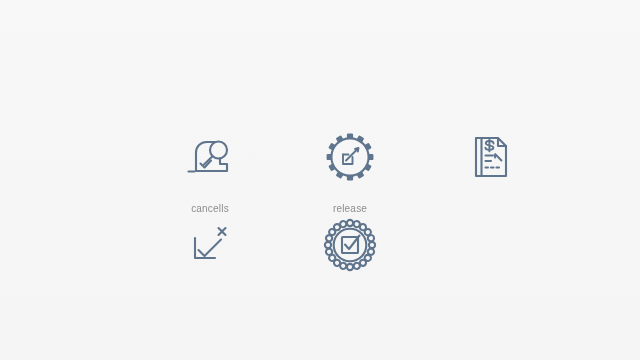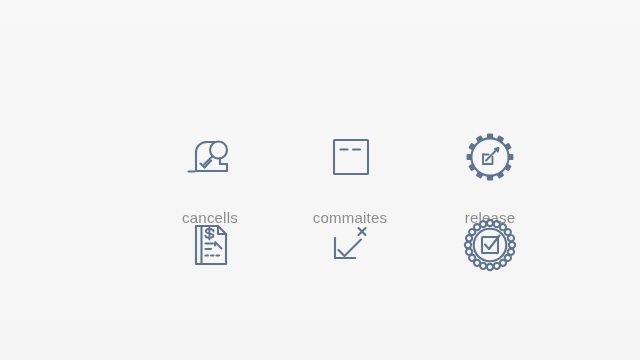--- a/index.html
+++ b/index.html
@@ -69,22 +69,22 @@
     stroke-width: 1.9;
     stroke-linecap: round;
     stroke-linejoin: round;
   }
   .glyph svg .st-fill {
     fill: #5f748d;
     stroke: none;
   }
 
   .caption {
-    margin-top: 25px;
-    font-size: 15px;
+    margin-top: 16px;
+    font-size: 10px;
     line-height: 14px;
     color: #8d8d8d;
     letter-spacing: 0.2px;
     white-space: nowrap;
     font-family: "Liberation Sans", sans-serif;
   }
 
   .caption.empty {
     visibility: hidden;
   }
@@ -110,30 +110,20 @@
           <path class="st" d="M38 26.5 L38 32 L45 32 L45 39 L14 39 L14 32"></path>
 
           <path class="st" d="M18.5 31.5 L22.5 35.5 L29 28.5"></path>
 
           <path class="st" d="M6.5 39.5 L12.5 39.5"></path>
         </svg>
       </div>
       <div class="caption">cancells</div>
     </div>
 
-    <div class="cell">
-      <div class="glyph">
-        <svg viewBox="0 0 56 50" width="56" height="50" aria-hidden="true">
-          <rect class="st" x="12" y="8" width="34" height="34" rx="0.8"></rect>
-          <path class="st" d="M18.5 17.5 L25.5 17.5"></path>
-          <path class="st" d="M31 17.5 L38 17.5"></path>
-        </svg>
-      </div>
-      <div class="caption">commaites</div>
-    </div>
 
     <div class="cell">
       <div class="glyph">
         <svg viewBox="0 0 56 50" width="56" height="50" aria-hidden="true">
           <g transform="translate(28,25)">
 
             <g class="st-fill">
               <g>
                   <rect x="-3.1" y="-23.4" width="6.2" height="5.4" rx="1.2"></rect>
                 </g>

